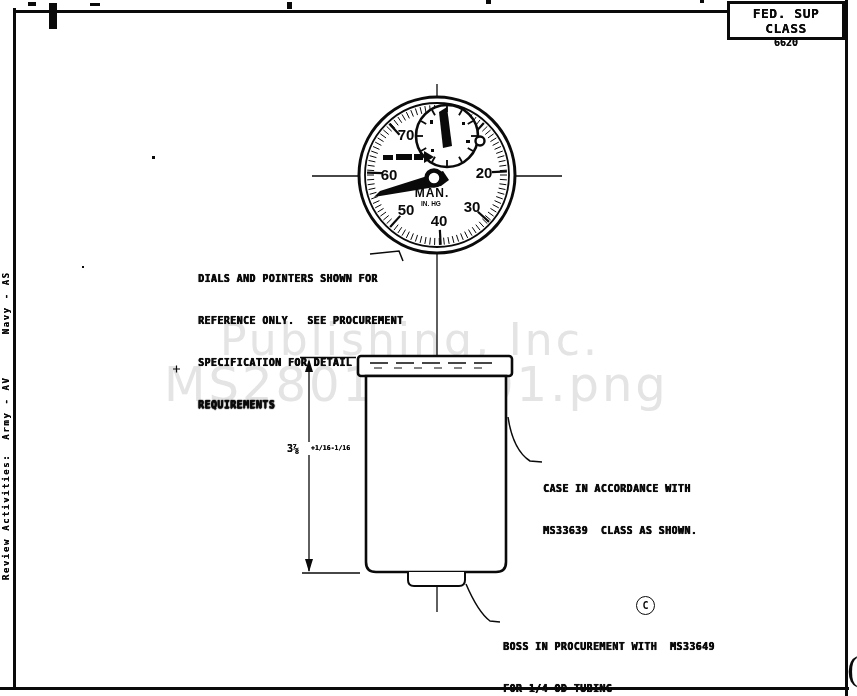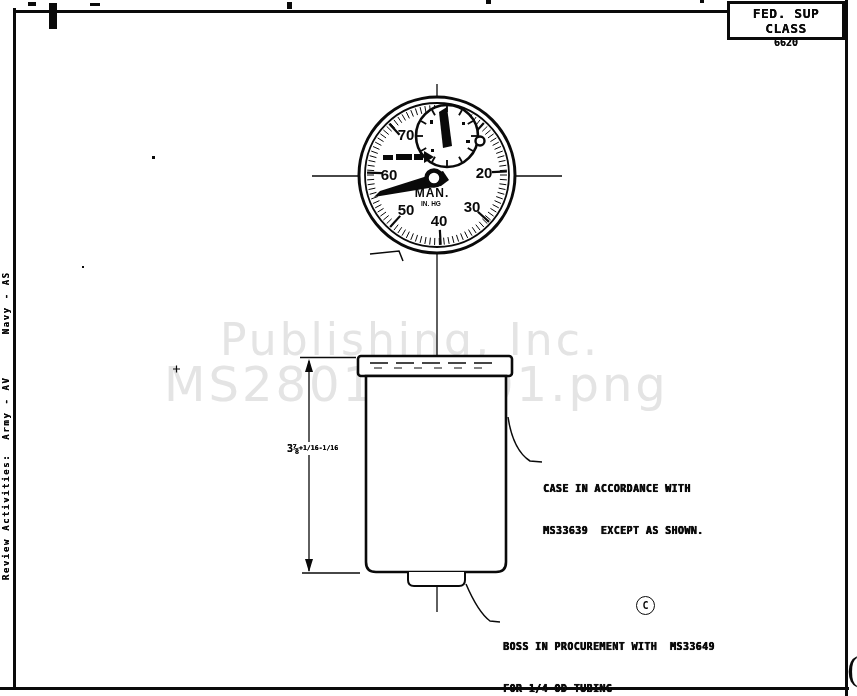--- a/index.html
+++ b/index.html
@@ -28,21 +28,21 @@
           border:3px solid #0a0a0a;background:#fff;text-align:center;}
   .fedbox .l1{font-size:13px;font-weight:bold;letter-spacing:.5px;margin-top:2px;
               text-shadow:0 0 .6px #000;}
   .fedbox .l2{font-size:10px;font-weight:bold;margin-top:1px;text-shadow:0 0 .5px #000;}
   
   .margin-note{position:absolute;z-index:3;left:1px;top:580px;transform-origin:0 0;
                transform:rotate(-90deg);font-size:9px;font-weight:bold;letter-spacing:1.6px;
                white-space:pre;text-shadow:0 0 .6px #000;}
   
   .dim{position:absolute;z-index:3;left:285px;top:442px;background:#fff;display:flex;
-       align-items:center;gap:0;padding:1px 2px;}
+       align-items:center;gap:12px;padding:1px 2px;}
   .dim .val{font-size:10px;font-weight:bold;text-shadow:0 0 .6px #000;}
   .dim .tol{display:flex;flex-direction:row;font-size:6.5px;font-weight:bold;
             line-height:7px;text-shadow:0 0 .5px #000;}
   
   .rev{position:absolute;z-index:3;left:636px;top:596px;width:17px;height:17px;
        border:1.6px solid #0a0a0a;border-radius:50%;text-align:center;
        font-size:10px;font-weight:bold;line-height:17px;}
   .corner-paren{position:absolute;z-index:3;left:846px;top:650px;font-size:34px;
                 font-family:"DejaVu Serif","Liberation Serif",serif;}
 </style>
@@ -258,24 +258,30 @@
       <polygon points="374,197 380,191 443,171 449,180 441,186" fill="#0a0a0a"></polygon>
       <circle cx="434" cy="178" r="7.5" fill="#ffffff" stroke="#0a0a0a" stroke-width="4.5"></circle>
     </g>
   </svg>
 
   <div class="fedbox">
     <div class="l1">FED. SUP CLASS</div>
     <div class="l2">6620</div>
   </div>
 
+  <div class="note dial-note">
+    <div>DIALS AND POINTERS SHOWN FOR</div>
+    <div>REFERENCE ONLY.  SEE PROCUREMENT</div>
+    <div>SPECIFICATION FOR DETAIL</div>
+    <div class="smudge">REQUIREMENTS</div>
+  </div>
 
   <div class="note case-note">
     <div>CASE IN ACCORDANCE WITH</div>
-    <div>MS33639  EXCEPT AS SHOWN.</div>
+    <div>MS33639  CLASS AS SHOWN.</div>
   </div>
 
   <div class="note boss-note">
     <div>BOSS IN PROCUREMENT WITH  MS33649</div>
     <div>FOR 1/4 OD TUBING</div>
   </div>
 
   <div class="rev">C</div>
 
   <div class="dim">

